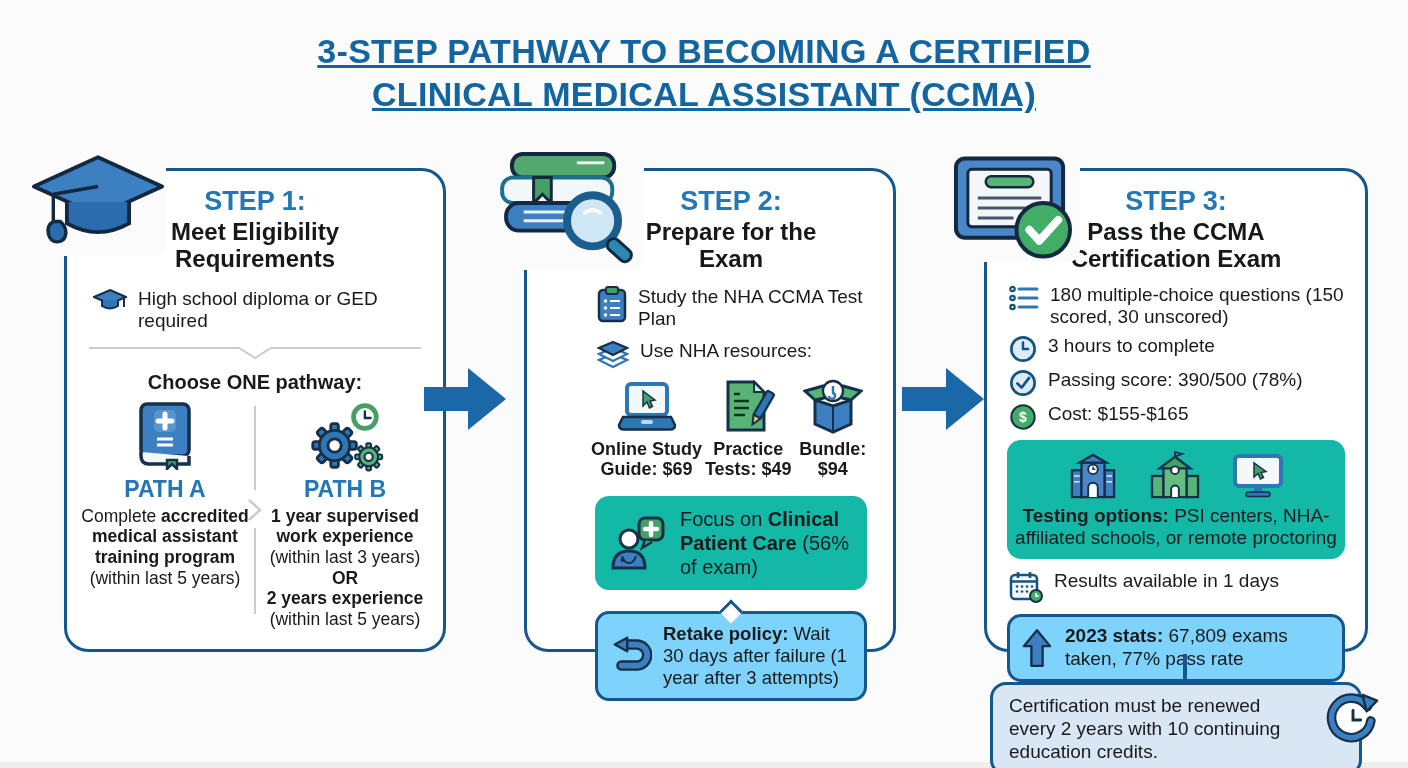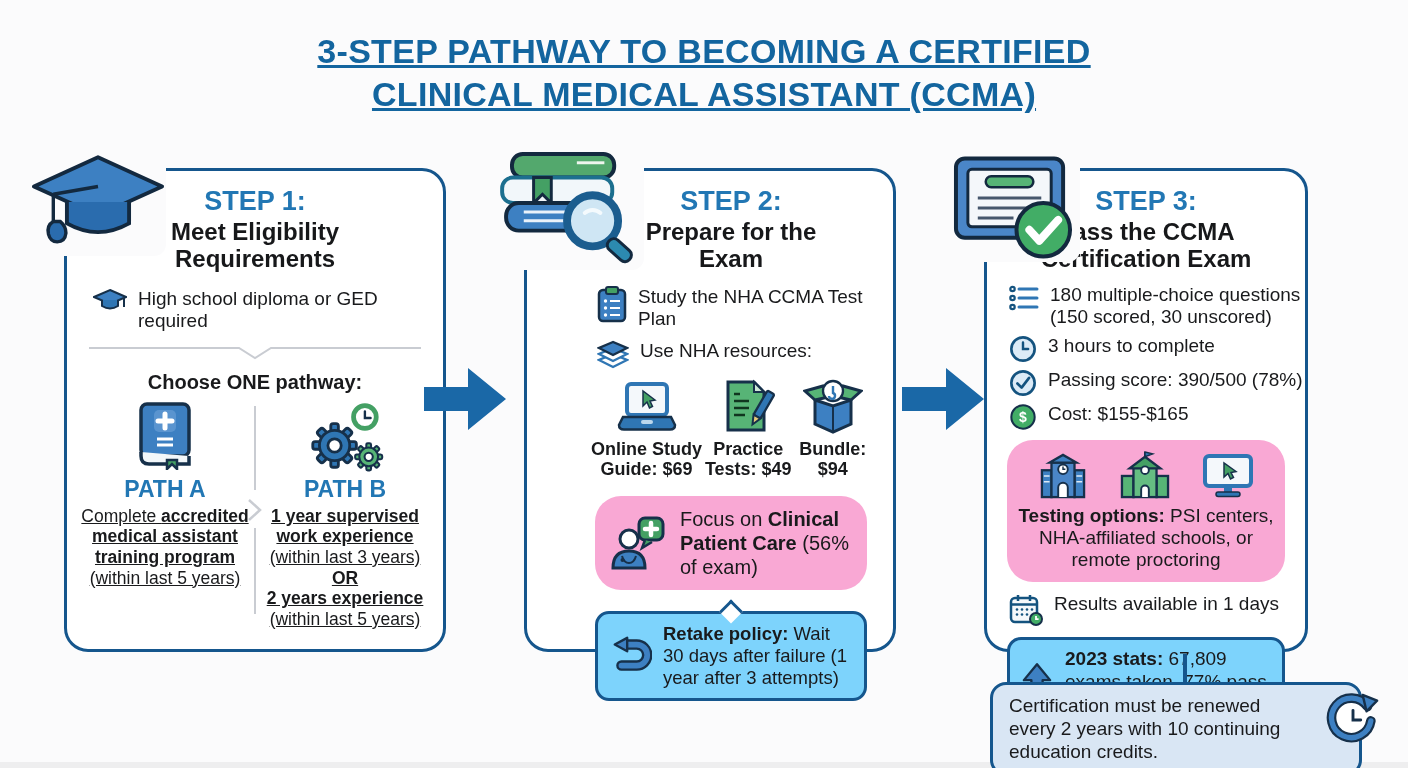--- a/index.html
+++ b/index.html
@@ -7,44 +7,44 @@
   .stage{position:relative;width:1408px;height:768px;background:#fbfbfc;
          font-family:"Liberation Sans",sans-serif;color:#191a1c;overflow:hidden;}
   
   .title{position:absolute;top:30px;left:0;width:100%;text-align:center;
          color:#13659f;font-weight:800;font-size:34px;line-height:1.27;letter-spacing:.3px;text-decoration:underline;}
   
   .card{position:absolute;top:168px;height:484px;background:#fff;
         border:3.5px solid #15568d;border-radius:24px;z-index:1;}
   .card1{left:64px;width:382px;}
   .card2{left:524px;width:372px;padding-left:42px;}
-  .card3{left:984px;width:324px;}
+  .card3{left:984px;width:384px;}
   .step-label{margin-top:15px;text-align:center;font-size:27px;font-weight:800;color:#2277b4;}
   .step-title{margin:1px auto 0;text-align:center;font-size:24px;font-weight:800;line-height:1.13;color:#17181a;}
   .t1{max-width:232px;} .t2{max-width:172px;} .t3{max-width:252px;}
   
   .brow{display:flex;align-items:flex-start;gap:11px;font-size:19px;line-height:1.17;}
   .ic{flex:0 0 auto;} .ic svg{display:block;}
   .s1-bullet{margin:16px 0 0 26px;} .s1-bullet .btext{max-width:272px;}
   .divider-h{margin:12px auto 0;width:332px;}
   .choose{margin-top:6px;text-align:center;font-size:20px;font-weight:bold;}
   .paths{display:flex;margin-top:8px;position:relative;padding:0 8px;}
   .path-col{flex:1;text-align:center;position:relative;z-index:2;}
   .path-ic{height:68px;display:flex;align-items:center;justify-content:center;}
   .path-label{margin-top:6px;font-size:23px;font-weight:800;color:#2277b4;}
-  .path-text{margin:3px auto 0;font-size:17.5px;line-height:1.18;max-width:170px;text-decoration:underline;}
+  .path-text{margin:3px auto 0;font-size:17.5px;line-height:1.18;max-width:170px;}
   .path-div{position:absolute;left:50%;top:4px;transform:translateX(-50%);z-index:1;}
   
   .s2-b1{margin:14px 0 0 28px;} .s2-b2{margin:9px 0 0 28px;}
   .resources{display:flex;justify-content:space-between;margin-top:8px;padding:0 22px;}
   .res{text-align:center;}
   .res .ic{display:flex;justify-content:center;height:56px;align-items:flex-end;}
   .res-label{margin:5px auto 0;font-weight:bold;font-size:18px;line-height:1.14;}
   .rl0{max-width:116px;} .rl1{max-width:96px;} .rl2{max-width:80px;}
-  .panel{background:#f9a8d4;border-radius:26px;}
+  .panel{background:#14b8a6;border-radius:14px;}
   .focus-box{margin:16px 26px 0;padding:11px 14px;display:flex;align-items:center;gap:13px;}
   .panel-text{font-size:20px;line-height:1.2;}
   .panel-text.sm{font-size:18.5px;}
   .outline-box{background:#7dd3fc;border:3px solid #15568d;border-radius:14px;position:relative;}
   .retake-box{margin:21px 26px 0;padding:9px 12px;display:flex;align-items:center;gap:11px;}
   .caret-up{position:absolute;top:-11px;left:50%;width:17px;height:17px;background:#fff;
             border-left:3px solid #15568d;border-top:3px solid #15568d;
             transform:translateX(-50%) rotate(45deg);}
   
   .s3-bullets{margin:12px 0 0 22px;display:flex;flex-direction:column;gap:6px;}

